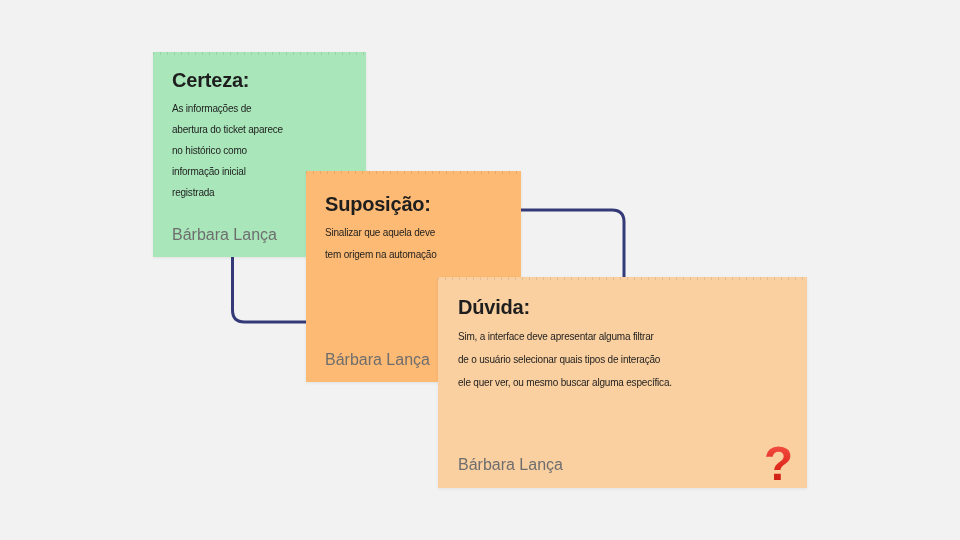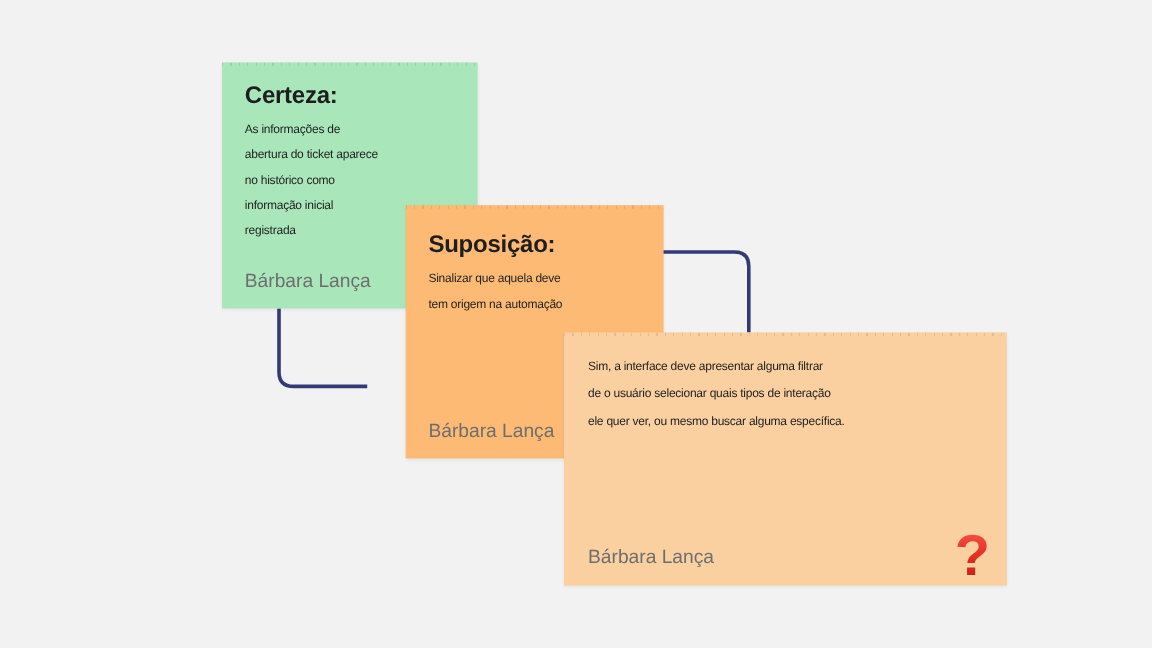--- a/index.html
+++ b/index.html
@@ -18,21 +18,20 @@
     width: 960px; height: 540px;
     pointer-events: none;
   }
   svg.connectors path { pointer-events: stroke; }
   .note {
     position: absolute;
     box-sizing: border-box;
     color: #1e1e1e;
     box-shadow: 0 1px 3px rgba(0,0,0,0.07);
     overflow: hidden;
-    margin-left: 32px;
   }
   
   .note::before {
     content: "";
     position: absolute; top: 0; left: 0; right: 0; height: 3px;
     background-image: repeating-linear-gradient(90deg,
       rgba(0,0,0,0.09) 0 1px, transparent 1px 7px);
   }
   .note-green  { left: 153px; top: 52px;  width: 213px; height: 205px; padding: 15px 12px 0 19px; }
   .note-cyan   { left: 306px; top: 171px; width: 215px; height: 211px; padding: 20px 12px 0 19px; }
@@ -95,20 +94,21 @@
   </div>
 
   <div class="note note-cyan" style="background: #fdba74;">
     <h2 class="note-title">Suposição:</h2>
     <p class="note-body">Sinalizar que aquela deve
 tem origem na automação</p>
     <span class="note-author">Bárbara Lança</span>
   </div>
 
   <div class="note note-orange" style="background: rgb(250, 208, 160);">
+    <h2 class="note-title">Dúvida:</h2>
     <p class="note-body">Sim, a interface deve apresentar alguma filtrar
 de o usuário selecionar quais tipos de interação
 ele quer ver, ou mesmo buscar alguma específica.</p>
     <span class="note-author">Bárbara Lança</span>
     <span class="qmark">?</span>
   </div>
 
 </div>
 
 </body></html>

